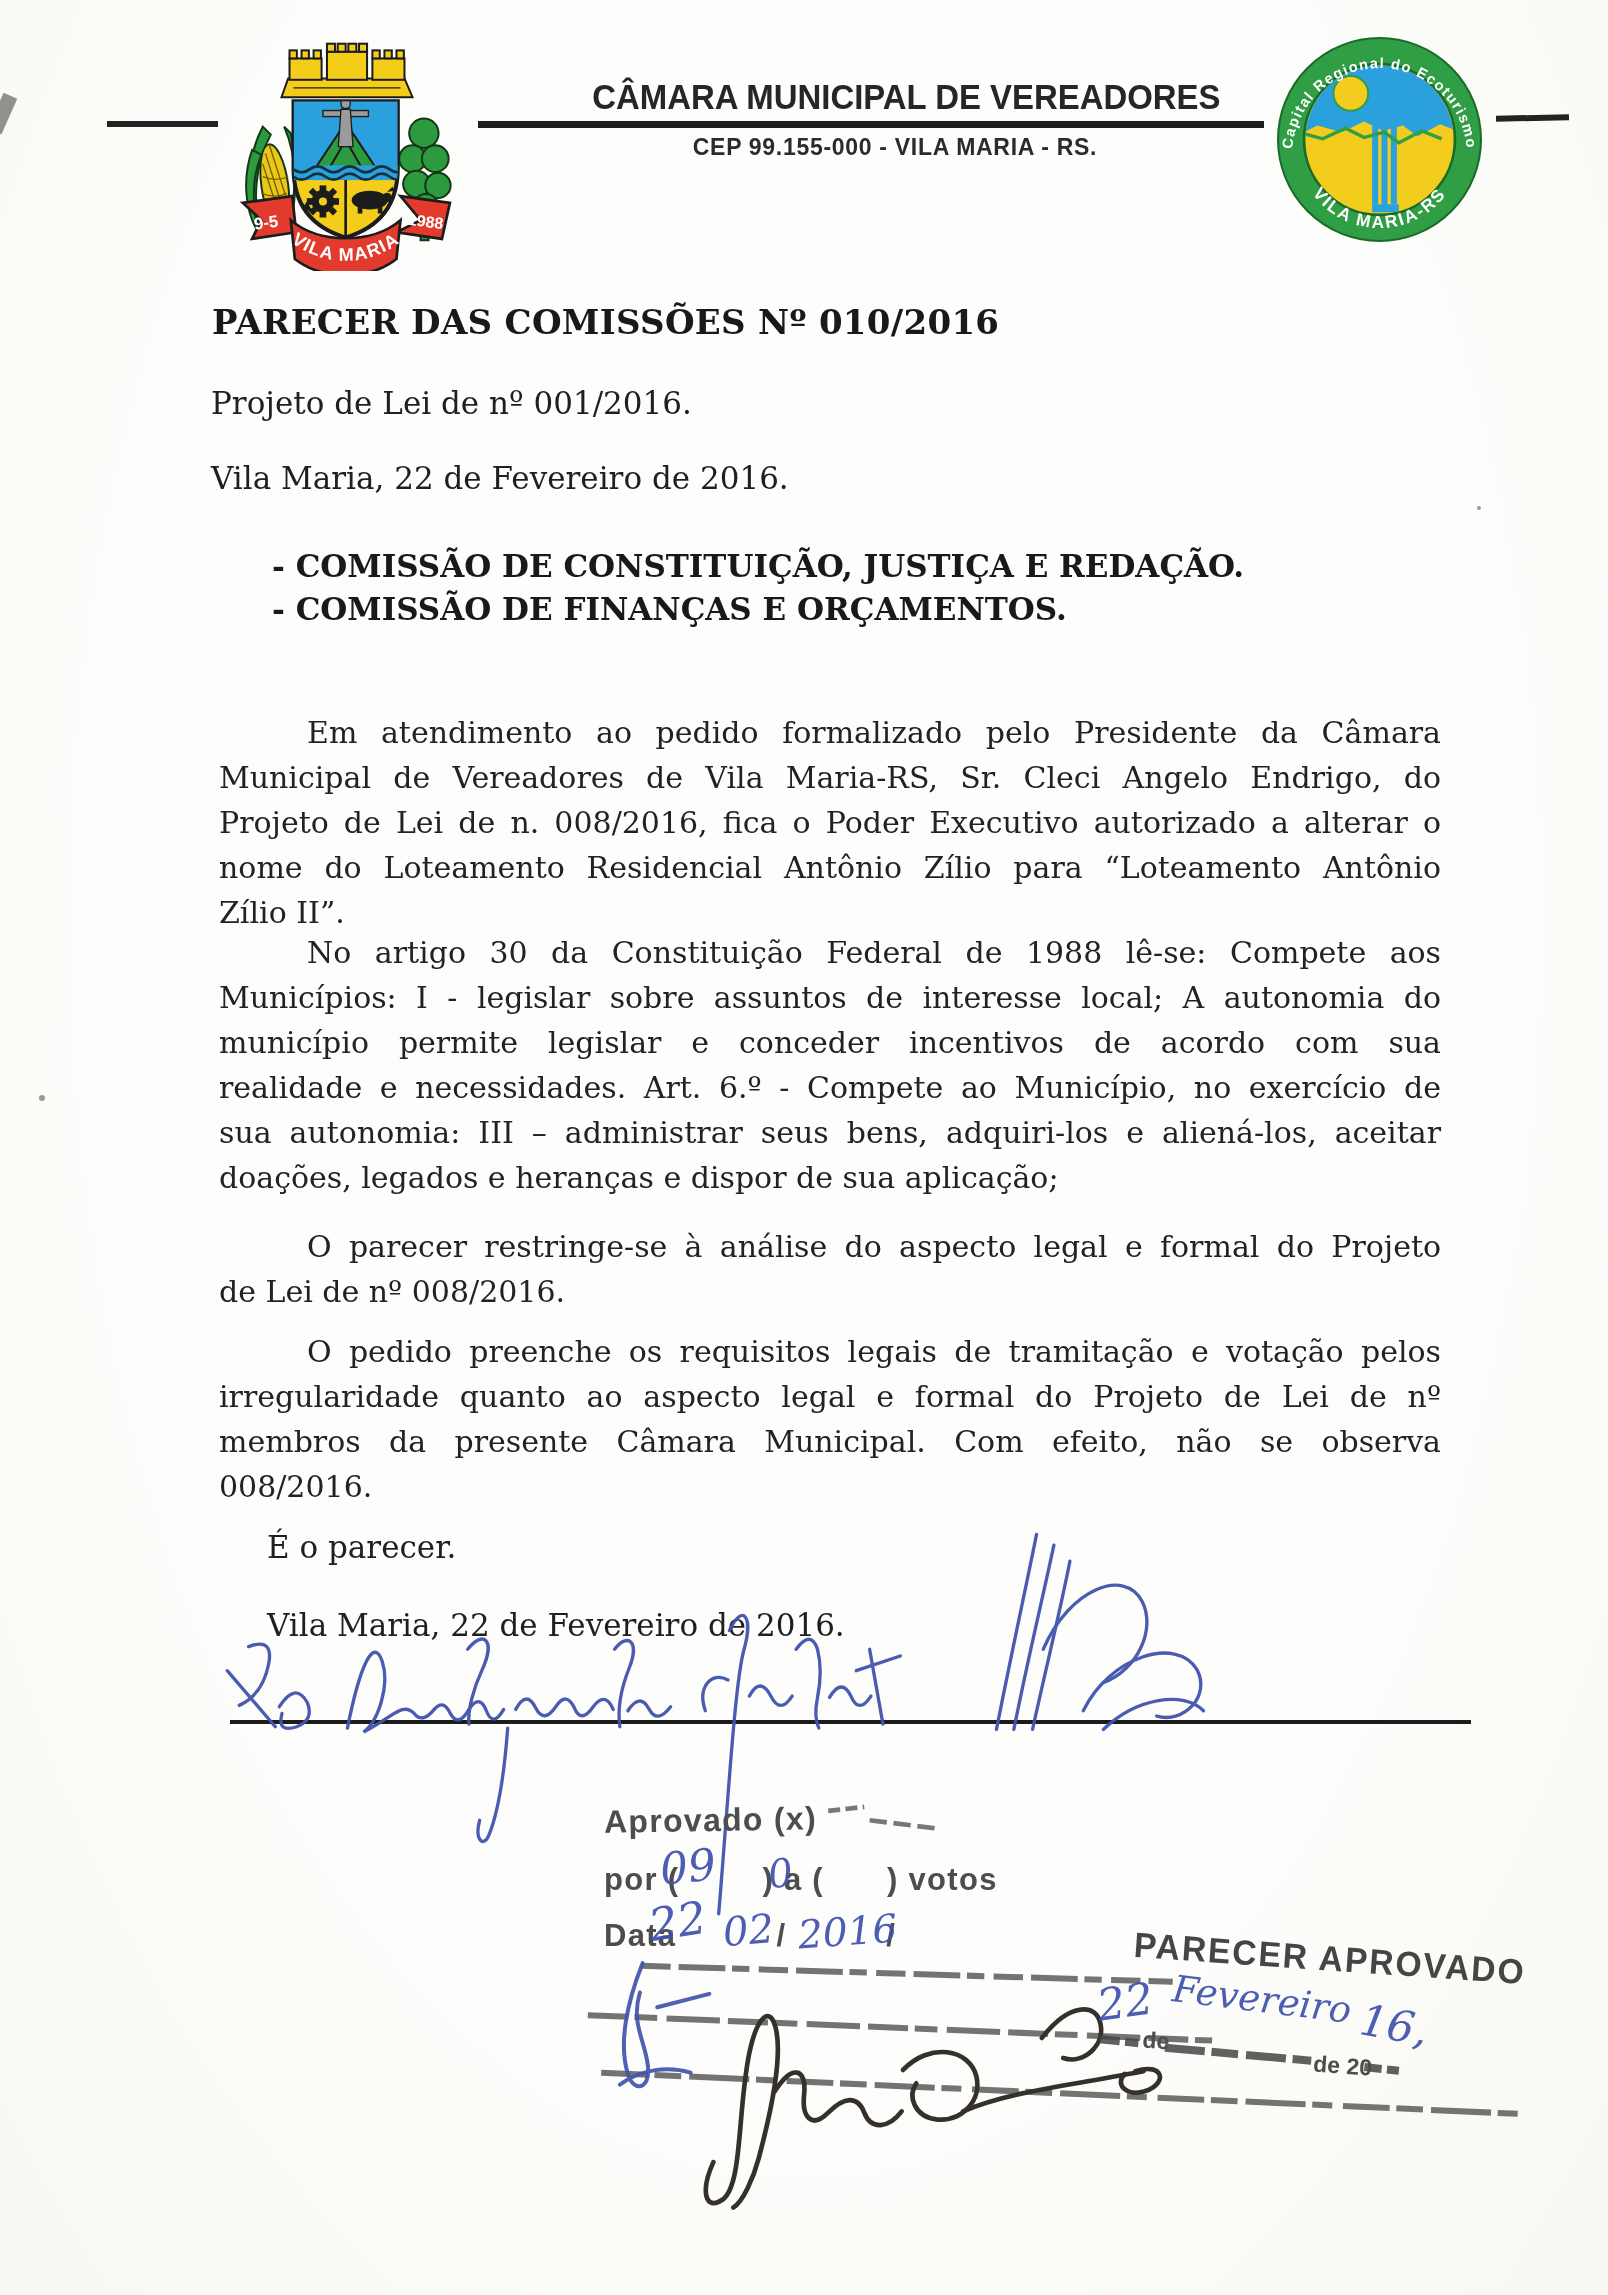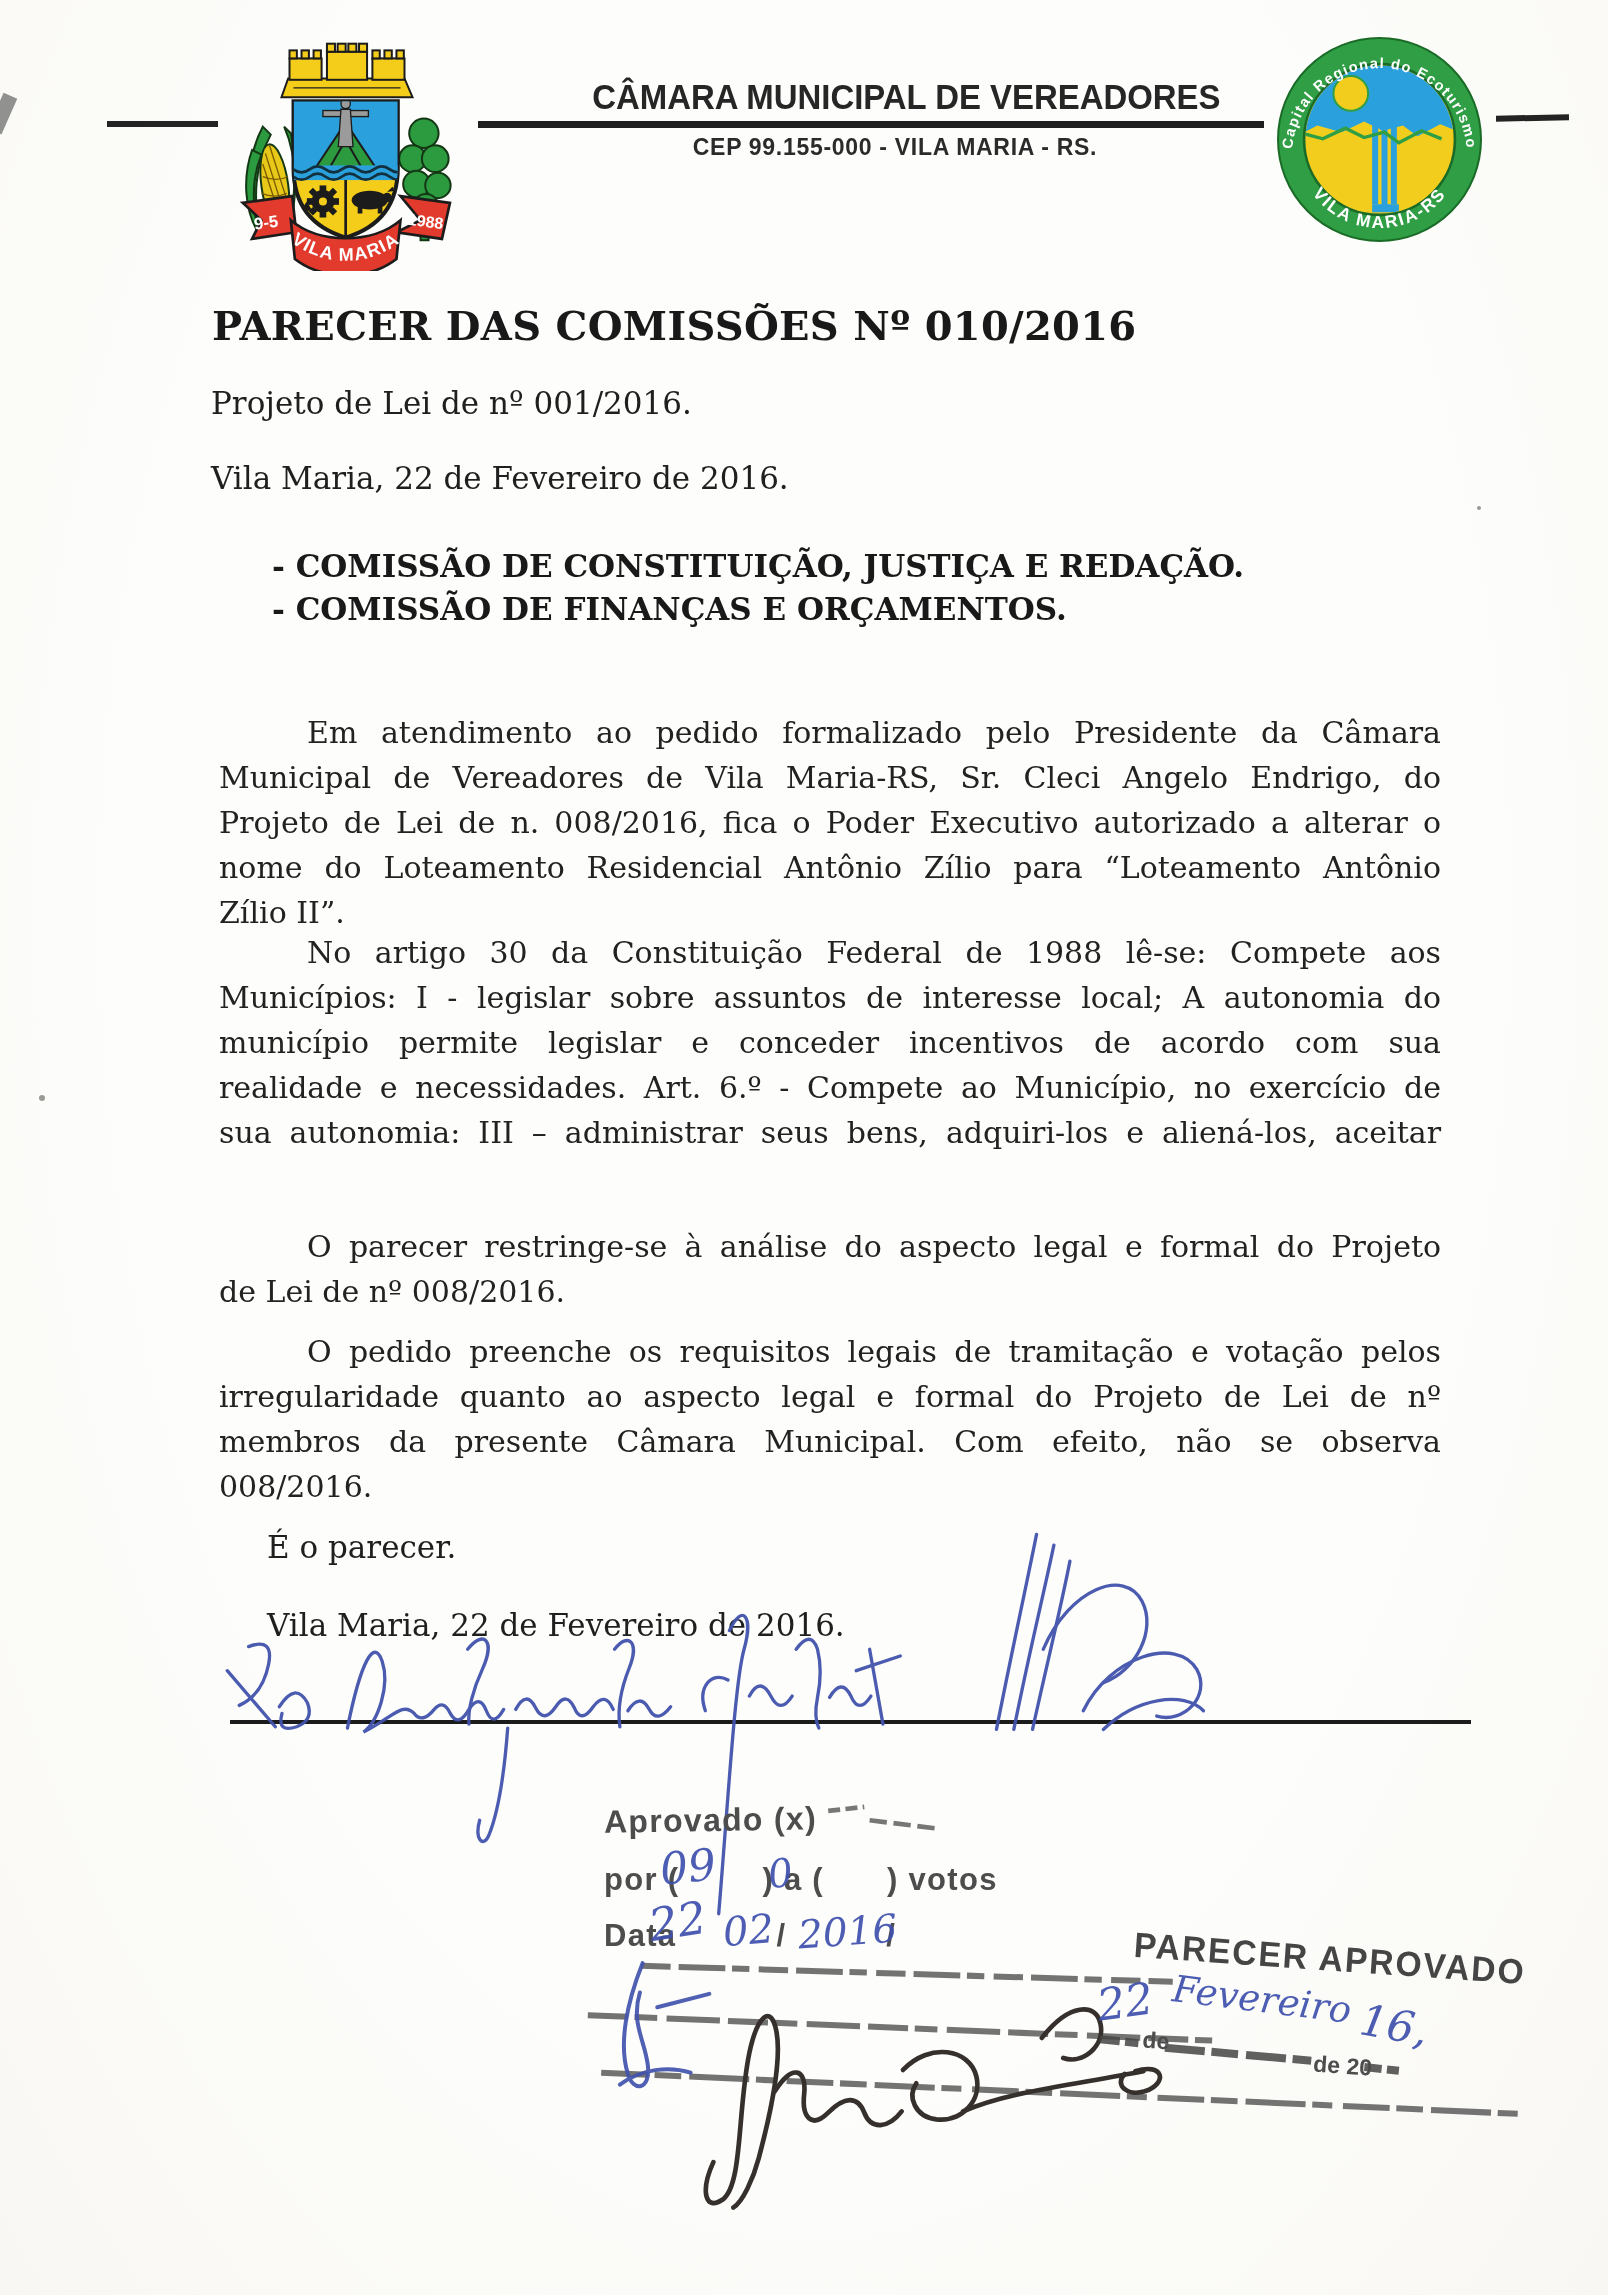--- a/index.html
+++ b/index.html
@@ -16,21 +16,21 @@
     font-family:"Liberation Sans", sans-serif; font-weight:bold; font-size:35px;
     color:#262626; transform:scaleX(.94); transform-origin:center; letter-spacing:0px; white-space:nowrap;
   }
   .hrule{position:absolute; left:478px; top:121px; width:786px; height:6.7px; background:#1f1f1f;}
   .addr{
     position:absolute; left:588px; top:134px; width:614px; text-align:center;
     font-family:"Liberation Sans", sans-serif; font-weight:bold; font-size:23px;
     color:#2b2b2b; letter-spacing:0.7px; white-space:nowrap;
   }
   
-  .doc-title{position:absolute; left:212px; top:302px; font-size:40px; font-weight:bold; letter-spacing:0.3px; white-space:nowrap; color:#191919;}
+  .doc-title{position:absolute; left:212px; top:302px; font-size:34px; font-weight:bold; letter-spacing:0.3px; white-space:nowrap; color:#191919;}
   .subject {position:absolute; left:211px; top:385px; font-size:31px; white-space:nowrap;}
   .dateline{position:absolute; left:211px; top:460px; font-size:31px; white-space:nowrap;}
   .committees{position:absolute; left:272px; top:545px; font-size:31px; font-weight:bold; color:#191919;}
   .committees .ln{line-height:43px; white-space:nowrap;}
   .para{position:absolute; left:219px; width:1222px; font-size:30px; color:#222;}
   .para .ln{line-height:45px; text-align:justify; text-align-last:justify;}
   .para .ln.first{padding-left:88px;}
   .para .ln.last{text-align-last:left;}
   .closing{position:absolute; left:267px; top:1529px; font-size:31px; white-space:nowrap;}
   .closing-date{position:absolute; left:267px; top:1607px; font-size:31px; white-space:nowrap;}
@@ -210,20 +210,21 @@
       <div class="ln">Projeto de Lei de n. 008/2016, fica o Poder Executivo autorizado a alterar o</div>
       <div class="ln">nome do Loteamento Residencial Antônio Zílio para “Loteamento Antônio</div>
       <div class="ln last">Zílio II”.</div>
     </div>
   <div class="para" style="top:930px;">
       <div class="ln first">No artigo 30 da Constituição Federal de 1988 lê-se: Compete aos</div>
       <div class="ln">Municípios: I - legislar sobre assuntos de interesse local; A autonomia do</div>
       <div class="ln">município permite legislar e conceder incentivos de acordo com sua</div>
       <div class="ln">realidade e necessidades. Art. 6.º - Compete ao Município, no exercício de</div>
       <div class="ln">sua autonomia: III – administrar seus bens, adquiri-los e aliená-los, aceitar</div>
+      <div class="ln last">doações, legados e heranças e dispor de sua aplicação;</div>
     </div>
   <div class="para" style="top:1224px;">
       <div class="ln first">O parecer restringe-se à análise do aspecto legal e formal do Projeto</div>
       <div class="ln last">de Lei de nº 008/2016.</div>
     </div>
   <div class="para" style="top:1329px;">
       <div class="ln first">O pedido preenche os requisitos legais de tramitação e votação pelos</div>
       <div class="ln">irregularidade quanto ao aspecto legal e formal do Projeto de Lei de nº</div>
       <div class="ln">membros da presente Câmara Municipal. Com efeito, não se observa</div>
       <div class="ln last">008/2016.</div>

